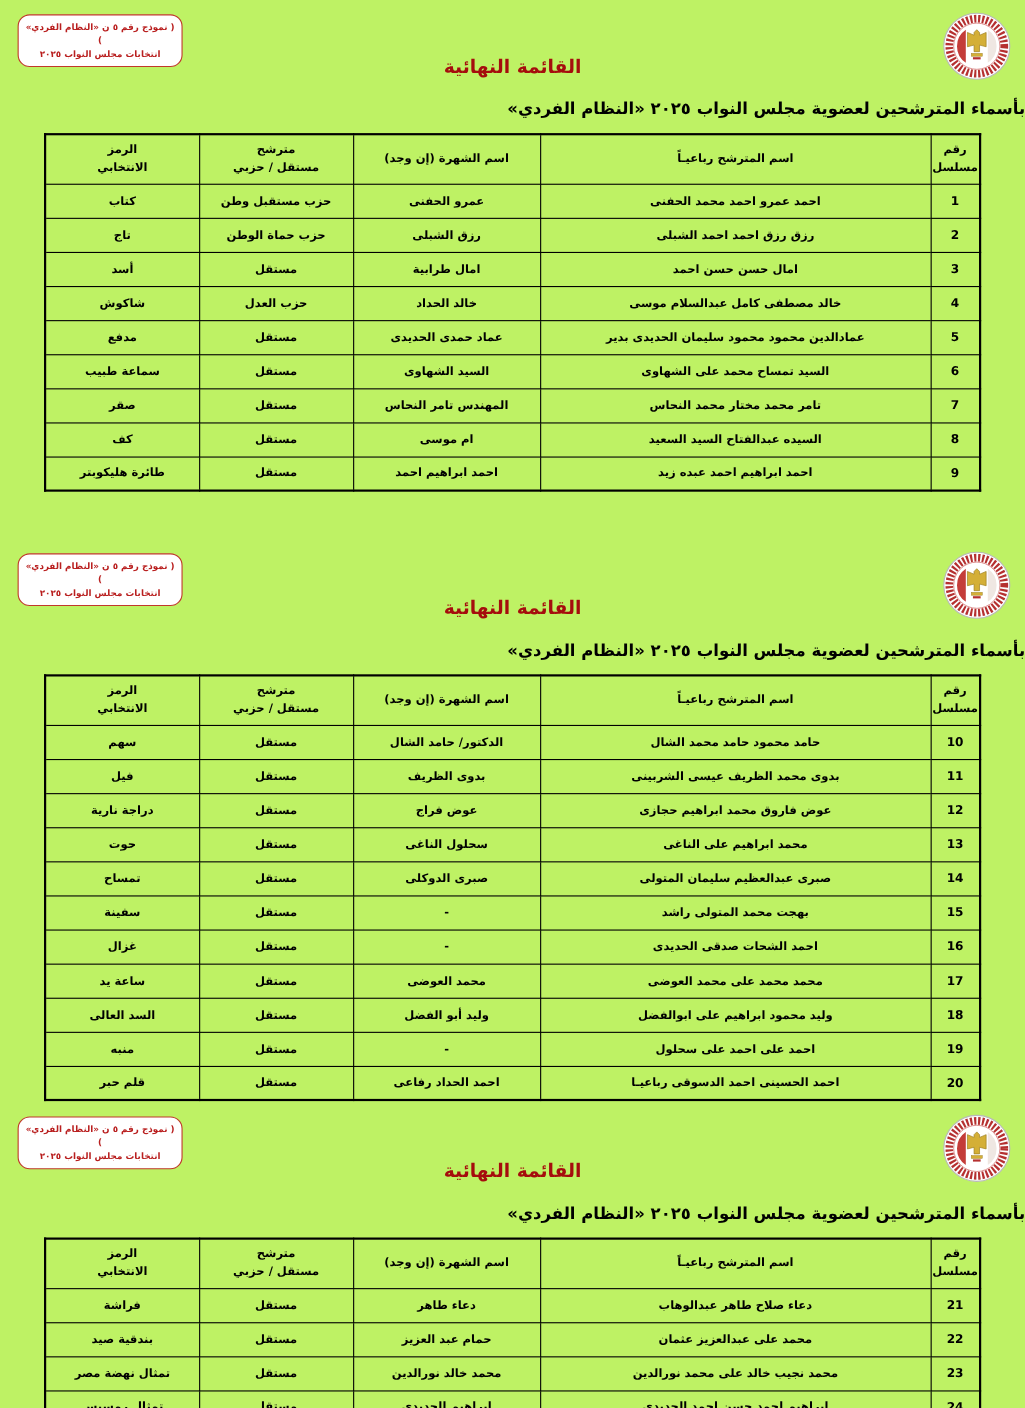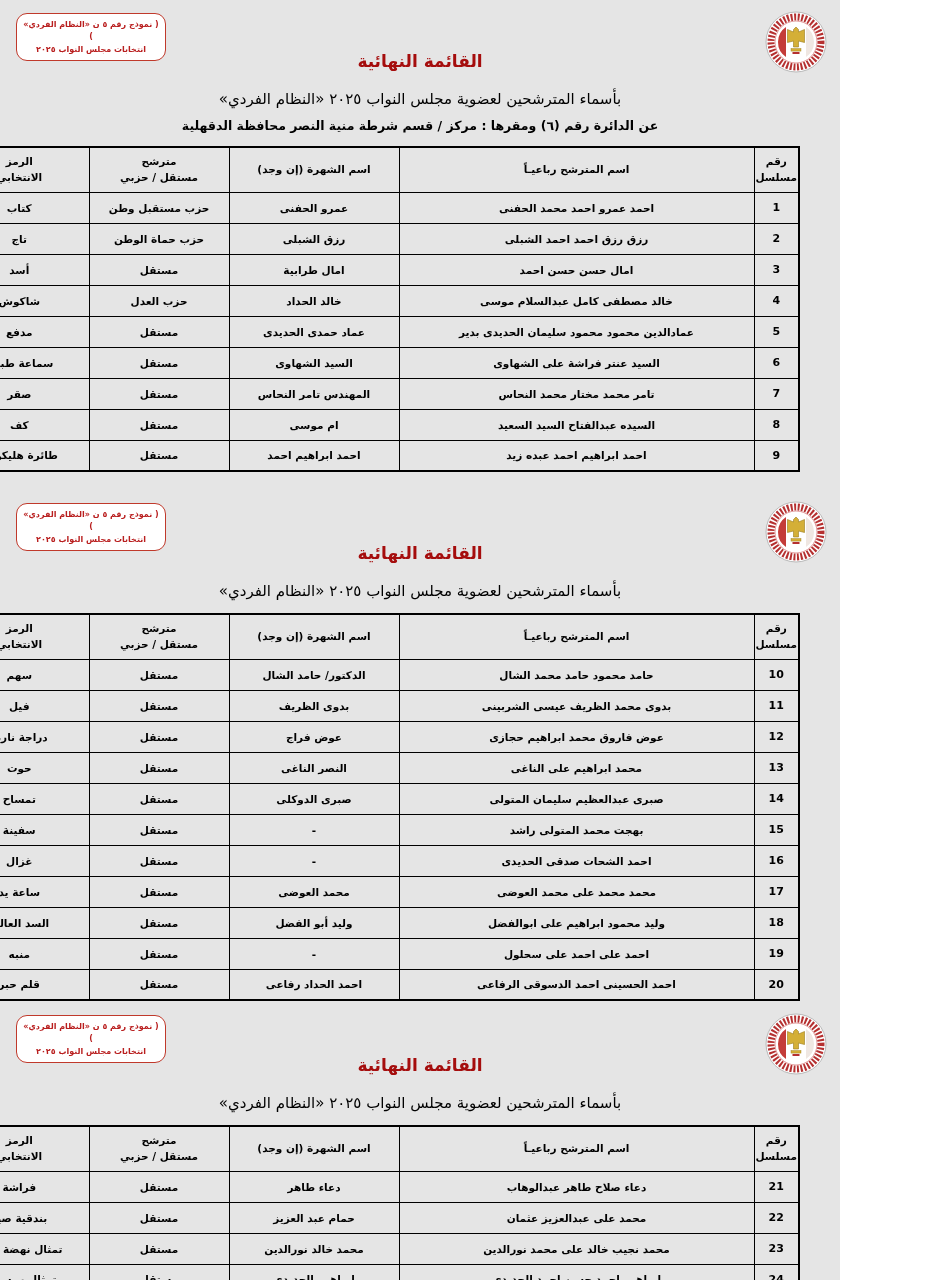--- a/index.html
+++ b/index.html
@@ -1,34 +1,34 @@
 <!DOCTYPE html>
 <html lang="ar"><head>
 <meta charset="utf-8">
 <style>
   * { margin:0; padding:0; box-sizing:border-box; }
   html,body { width:932px; height:1280px; background:#ffffff;
     font-family:"DejaVu Sans","Liberation Sans",sans-serif; }
-  .page { position:relative; width:840px; height:1280px; overflow:hidden; background:#e5e5e5; }
+  .page { position:relative; width:932px; height:1280px; overflow:hidden; background:#bef264; }
   .section { position:relative; direction:rtl; }
   #section-1 { height:490px; }
   #section-2 { height:512px; }
   #section-3 { height:278px; }
 
   .stamp { position:absolute; left:16px; top:13px; width:150px;
     border:1.4px solid #c0392b; border-radius:11px; padding:5px 4px 4px;
     text-align:center; color:#b91f1f; font-weight:bold; font-size:8px;
     line-height:1.55; direction:rtl; background:#fff; }
 
   .emblem { position:absolute; right:12px; top:10px; width:64px; height:64px; }
 
   .title { text-align:center; color:#a50d0d; font-weight:bold;
     font-size:17px; padding-top:51px; letter-spacing:0; }
   #section-2 .title, #section-3 .title { padding-top:53px; }
-  .subtitle { text-align:center; color:#000; font-weight:normal;
+  .subtitle { text-align:right; color:#000; font-weight:bold;
     font-size:15px; margin-top:19px; }
   .district { text-align:center; color:#000; font-weight:bold;
     font-size:12.5px; margin-top:10px; }
 
   .tbl-wrap { margin:13px 40px 0 42px; }
   table { width:850px; border-collapse:collapse; table-layout:fixed;
     direction:rtl; border:2px solid #000; }
   col.c-serial  { width:45px; }
   col.c-name    { width:355px; }
   col.c-nick    { width:170px; }
@@ -57,21 +57,20 @@
         <circle cx="32" cy="32" r="21" fill="#ffffff" stroke="#cc5a5a" stroke-width="0.6"></circle>
         <path d="M14 32 a18 18 0 0 1 8 -15 v30 a18 18 0 0 1 -8 -15 z" fill="#c43c39"></path>
         <path d="M50 32 a18 18 0 0 0 -8 -15 v30 a18 18 0 0 0 8 -15 z" fill="#efe7e2"></path>
         <path d="M32 17 l2.5 2.5 v2.5 l6 -2.5 v13 l-6 -1.5 v6 h-5 v-6 l-6 1.5 v-13 l6 2.5 v-2.5 z" fill="#d4af37" stroke="#9a7b1c" stroke-width="0.6"></path>
         <rect x="27" y="38.5" width="10" height="2.6" fill="#d4af37" stroke="#9a7b1c" stroke-width="0.4"></rect>
         <rect x="28.5" y="42" width="7" height="2" fill="#b53030"></rect>
       </svg>
     </div>
     <div class="title">القائمة النهائية</div>
     <div class="subtitle">بأسماء المترشحين لعضوية مجلس النواب ٢٠٢٥ «النظام الفردي»</div>
-    <div class="district">عن الدائرة رقم (٦)   ومقرها : مركز / قسم شرطة منية النصر   محافظة الدقهلية</div>
     <div class="tbl-wrap">
       <table>
         <colgroup>
             <col class="c-serial">
             <col class="c-name">
             <col class="c-nick">
             <col class="c-party">
             <col class="c-symbol">
           </colgroup>
         <thead>
@@ -124,21 +123,21 @@
             </tr>
             <tr>
               <td class="serial">5</td>
               <td>عمادالدين محمود محمود سليمان الحديدى بدير</td>
               <td>عماد حمدى الحديدى</td>
               <td>مستقل</td>
               <td>مدفع</td>
             </tr>
             <tr>
               <td class="serial">6</td>
-              <td>السيد عنتر فراشة على الشهاوى</td>
+              <td>السيد تمساح محمد على الشهاوى</td>
               <td>السيد الشهاوى</td>
               <td>مستقل</td>
               <td>سماعة طبيب</td>
             </tr>
             <tr>
               <td class="serial">7</td>
               <td>تامر محمد مختار محمد النحاس</td>
               <td>المهندس تامر النحاس</td>
               <td>مستقل</td>
               <td>صقر</td>
@@ -227,21 +226,21 @@
             <tr>
               <td class="serial">12</td>
               <td>عوض فاروق محمد ابراهيم حجازى</td>
               <td>عوض فراج</td>
               <td>مستقل</td>
               <td>دراجة نارية</td>
             </tr>
             <tr>
               <td class="serial">13</td>
               <td>محمد ابراهيم على الناغى</td>
-              <td>النصر الناغى</td>
+              <td>سحلول الناغى</td>
               <td>مستقل</td>
               <td>حوت</td>
             </tr>
             <tr>
               <td class="serial">14</td>
               <td>صبرى عبدالعظيم سليمان المتولى</td>
               <td>صبرى الدوكلى</td>
               <td>مستقل</td>
               <td>تمساح</td>
             </tr>
@@ -275,21 +274,21 @@
             </tr>
             <tr>
               <td class="serial">19</td>
               <td>احمد على احمد على سحلول</td>
               <td>-</td>
               <td>مستقل</td>
               <td>منبه</td>
             </tr>
             <tr>
               <td class="serial">20</td>
-              <td>احمد الحسينى احمد الدسوقى الرفاعى</td>
+              <td>احمد الحسينى احمد الدسوقى رباعيـا</td>
               <td>احمد الحداد رفاعى</td>
               <td>مستقل</td>
               <td>قلم حبر</td>
             </tr>
           </tbody>
       </table>
     </div>
   </div>
 
   <div class="section" id="section-3">

